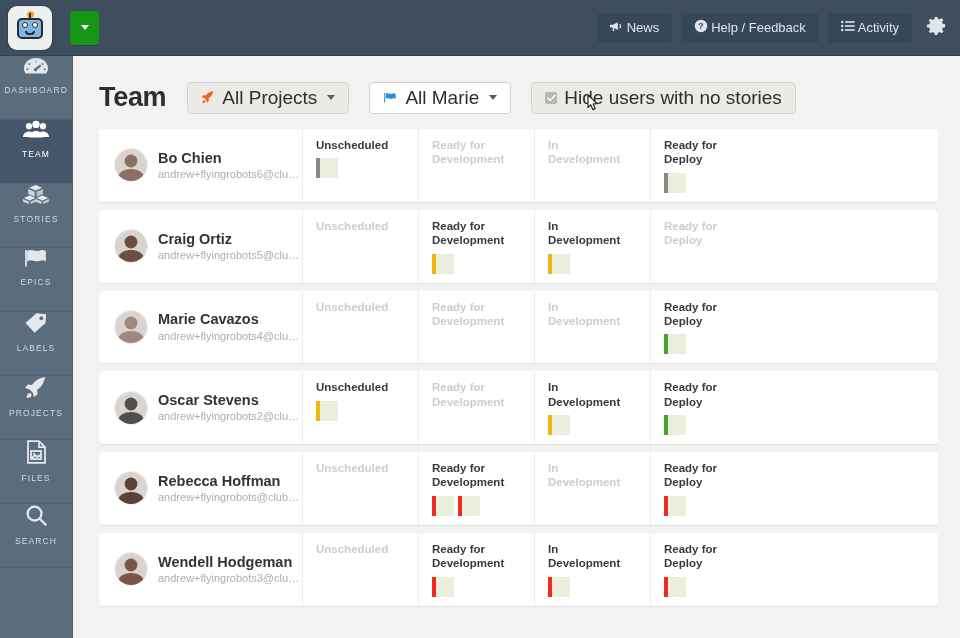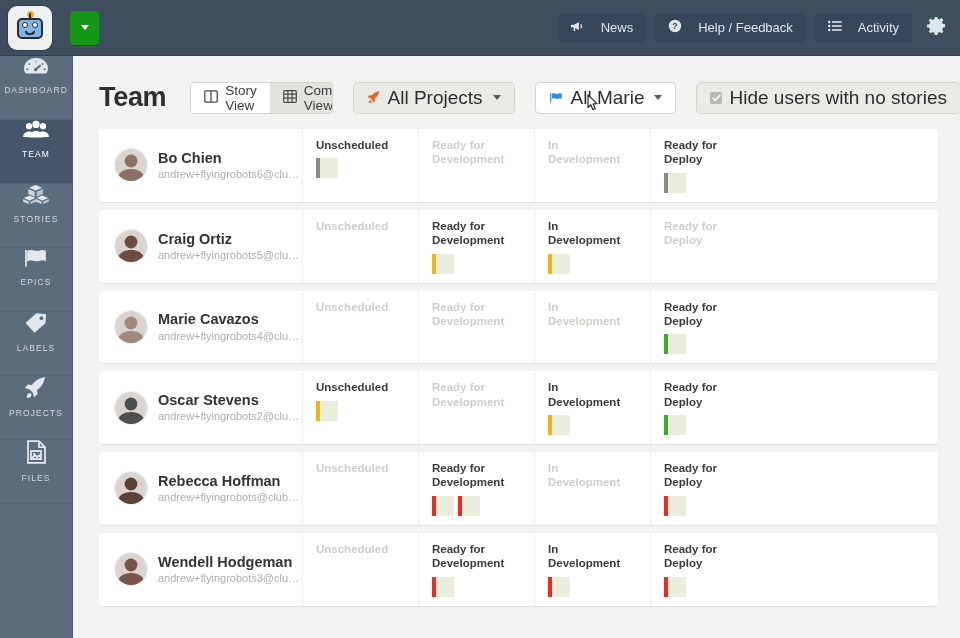--- a/index.html
+++ b/index.html
@@ -62,21 +62,21 @@
   .search-wrap .mag { flex: none; margin-right: 8px; }
   .search-input {
     background: transparent; border: 0; outline: 0; color: #c6cfd7;
     font-family: "Liberation Sans", sans-serif; font-size: 14px; font-style: italic; width: 170px;
   }
   .search-input::placeholder { color: #9fb0bf; font-style: italic; }
 
   .topbar-right { margin-left: auto; display: flex; align-items: center; padding-right: 12px; }
   .pill {
     height: 30px; border-radius: 4px; background: #36475a; color: #dfe6ec;
-    display: flex; align-items: center; gap: 16px; padding: 0 13px;
+    display: flex; align-items: center; gap: 3px; padding: 0 13px;
     font-size: 13px; margin-left: 9px; white-space: nowrap;
   }
   .gear-btn { margin-left: 13px; display: flex; align-items: center; color: #dfe6ec; }
 
   
   .sidebar {
     position: absolute; left: 0; top: 56px; width: 73px; bottom: 0;
     background: #5b6c7c; border-right: 1px solid #4e5e6d;
   }
   .nav-item {
@@ -299,51 +299,37 @@
           <path d="M2 1.2h11l6 6v15.6H2z"></path>
           <path d="M13 1.2v6h6"></path>
           <rect x="5" y="11" width="10" height="8"></rect>
           <circle cx="8" cy="13.8" r="1.1" fill="#e2e8ee" stroke="none"></circle>
           <path d="M5.3 18.6 9 15l2.2 2 2-1.6 1.5 1.6"></path>
         </svg>
       </span>
       <span class="nav-label">FILES</span>
     </div>
 
+    <div class="nav-item">
+      <span>
+        <svg width="23" height="23" viewBox="0 0 24 24" fill="none" stroke="#e2e8ee" stroke-width="2.4">
+          <circle cx="10" cy="10" r="7.2"></circle>
+            <line x1="15.4" y1="15.4" x2="21.5" y2="21.5" stroke-linecap="round"></line>
+        </svg>
+      </span>
+      <span class="nav-label">SEARCH</span>
+    </div>
 
   </div>
 
   <div class="main">
 
     <div class="toolbar">
       <div class="page-title">Team</div>
 
-      <div class="seg">
-        <div class="seg-btn active">
-          <span>
-            <svg width="14" height="13" viewBox="0 0 14 13" fill="none" stroke="#4a4a4a" stroke-width="1.3">
-              <rect x="0.8" y="0.8" width="12.4" height="11.4" rx="1"></rect>
-                <line x1="7" y1="0.8" x2="7" y2="12.2"></line>
-            </svg>
-          </span>
-          <span>Story View</span>
-        </div>
-        <div class="seg-btn">
-          <span>
-            <svg width="14" height="13" viewBox="0 0 14 13" fill="none" stroke="#4a4a4a" stroke-width="1.2">
-              <rect x="0.7" y="0.7" width="12.6" height="11.6" rx="1"></rect>
-              <line x1="0.7" y1="4.2" x2="13.3" y2="4.2"></line>
-                <line x1="0.7" y1="8.2" x2="13.3" y2="8.2"></line>
-              <line x1="4.9" y1="0.7" x2="4.9" y2="12.3"></line>
-                <line x1="9.1" y1="0.7" x2="9.1" y2="12.3"></line>
-            </svg>
-          </span>
-          <span>Compact View</span>
-        </div>
-      </div>
 
       <div class="fbtn flat">
         <span>
           <svg width="14" height="14" viewBox="0 0 24 23" fill="#e8622a">
             <path d="M22.5 1C16 1.5 11 4.5 8 9l-4.2-.6L1 12l4.6 1.4 3.1 3.1L10 21l3.6-2.8-.6-4.2c4.5-3 7.5-8 8-13z"></path>
             <path d="M6.4 17.2c-1.3-.2-2.4.3-3 1.4-.6 1.1-.8 2.4-.7 3.3 1 .1 2.3-.1 3.4-.7 1.1-.6 1.6-1.7 1.4-3z"></path>
           </svg>
         </span>
         <span>All Projects</span>
         <span class="tri-down"></span>

